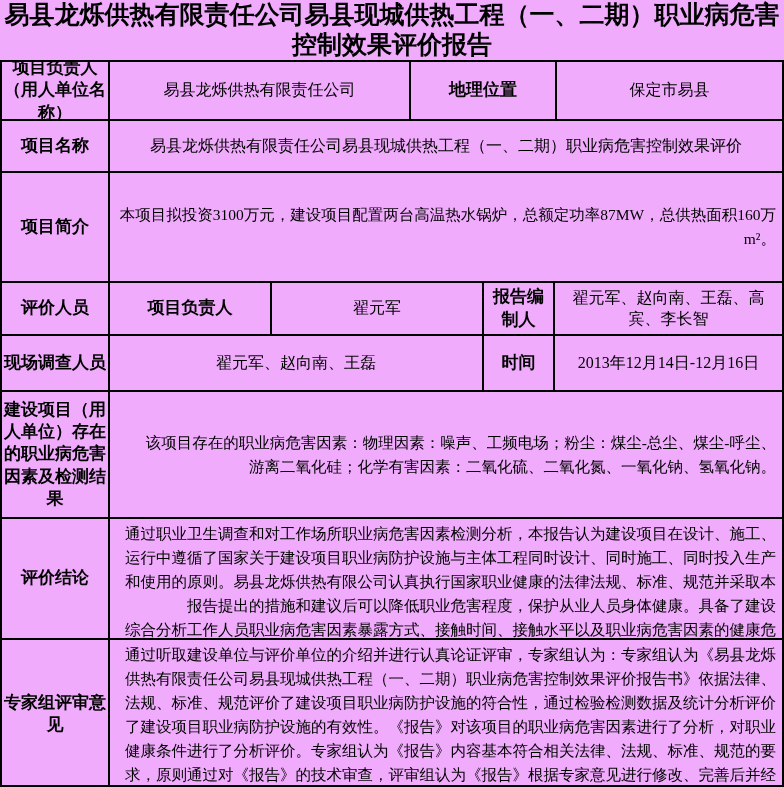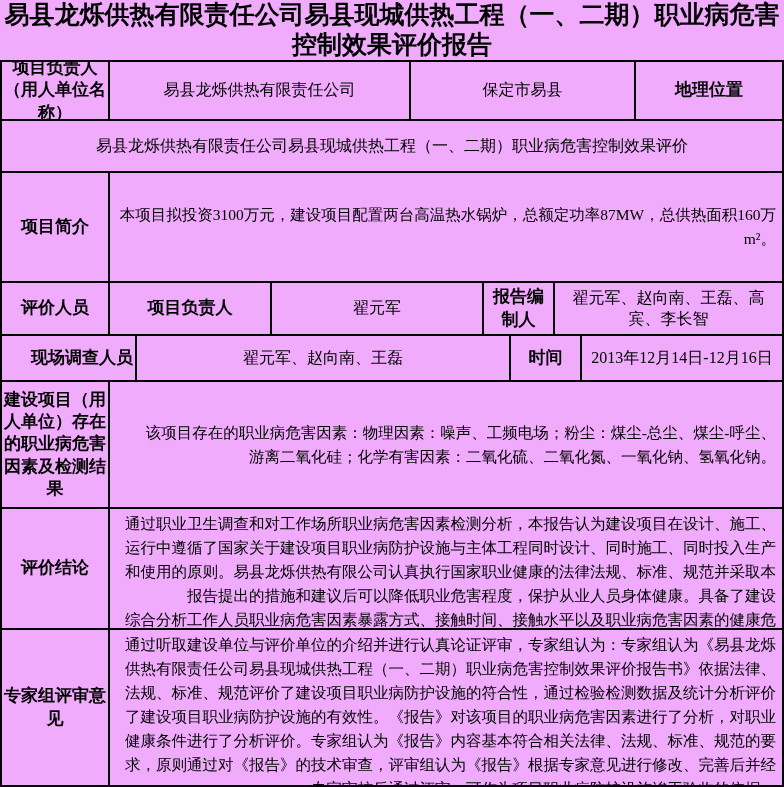--- a/index.html
+++ b/index.html
@@ -54,21 +54,21 @@
     display: flex; flex-direction: column; justify-content: center;
     font-size: 15.5px; line-height: 24px;
     padding: 2px 6px;
     text-align: right;
   }
   .para-cell.top { justify-content: flex-start; padding-top: 3px; }
   .r1 { height: 59px; }
   .r2 { height: 52px; }
   .r3 { height: 110px; }
   .r4 { height: 53px; }
-  .r5 { height: 46px; padding-left: 27px; }
+  .r5 { height: 56px; }
   .r6 { height: 127px; gap: 16px; }
   .r7 { height: 121px; }
   .r8 { height: 148px; }
   .w301 { width: 301px; flex: none; }
   .w146 { width: 146px; flex: none; }
   .w162 { width: 162px; flex: none; }
   .w212 { width: 212px; flex: none; }
   .w374 { width: 374px; flex: none; }
   .w71  { width: 71px;  flex: none; }
   .flexfill { flex: 1; }
@@ -79,25 +79,26 @@
 
 <div class="page">
 
   <div class="doc-title">易县龙烁供热有限责任公司易县现城供热工程（一、二期）职业病危害控制效果评价报告</div>
 
   <div class="doc-table">
 
     <div class="row r1">
       <div class="cell label-cell">项目负责人（用人单位名称）</div>
       <div class="cell val-center w301">易县龙烁供热有限责任公司</div>
+      <div class="cell mid-label w146">地理位置</div>
       <div class="cell val-center flexfill">保定市易县</div>
-      <div class="cell mid-label w146">地理位置</div>
     </div>
 
     <div class="row r2">
+      <div class="cell label-cell">项目名称</div>
       <div class="cell val-center flexfill">易县龙烁供热有限责任公司易县现城供热工程（一、二期）职业病危害控制效果评价</div>
     </div>
 
     <div class="row r3">
       <div class="cell label-cell">项目简介</div>
       <div class="cell para-cell">本项目拟投资3100万元，建设项目配置两台高温热水锅炉，总额定功率87MW，总供热面积160万m²。</div>
     </div>
 
     <div class="row r4">
       <div class="cell label-cell">评价人员</div>

